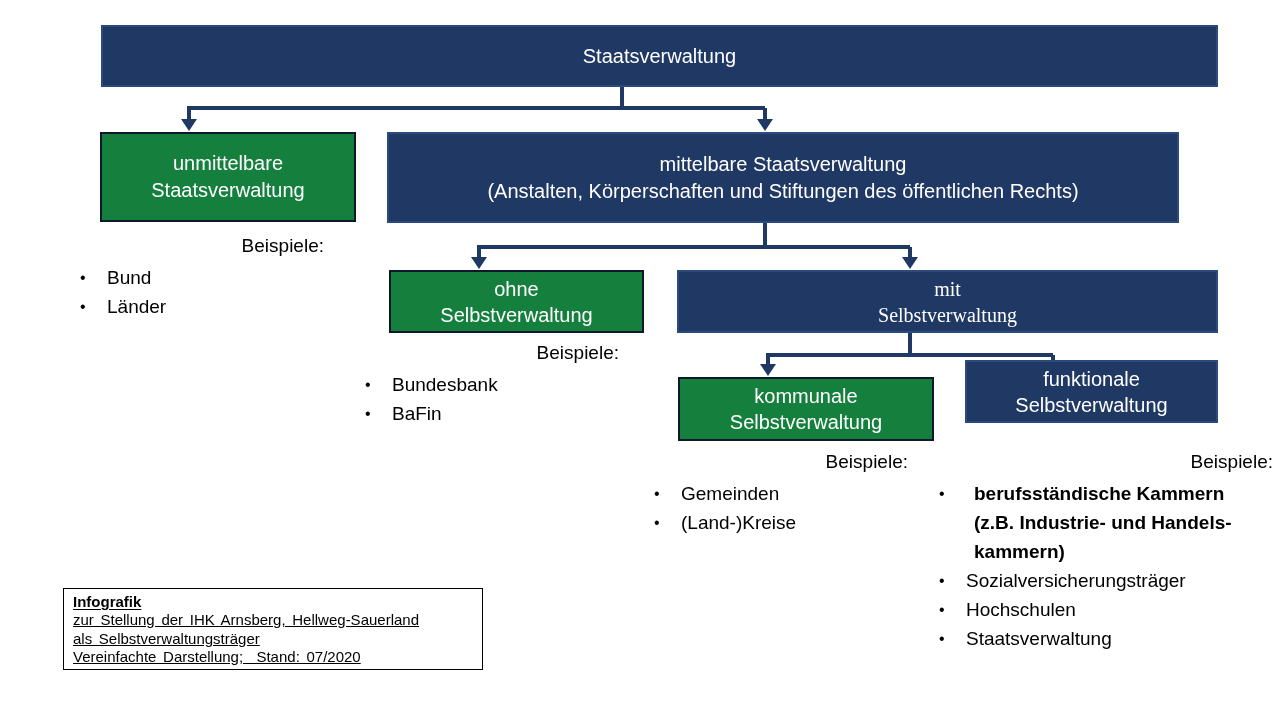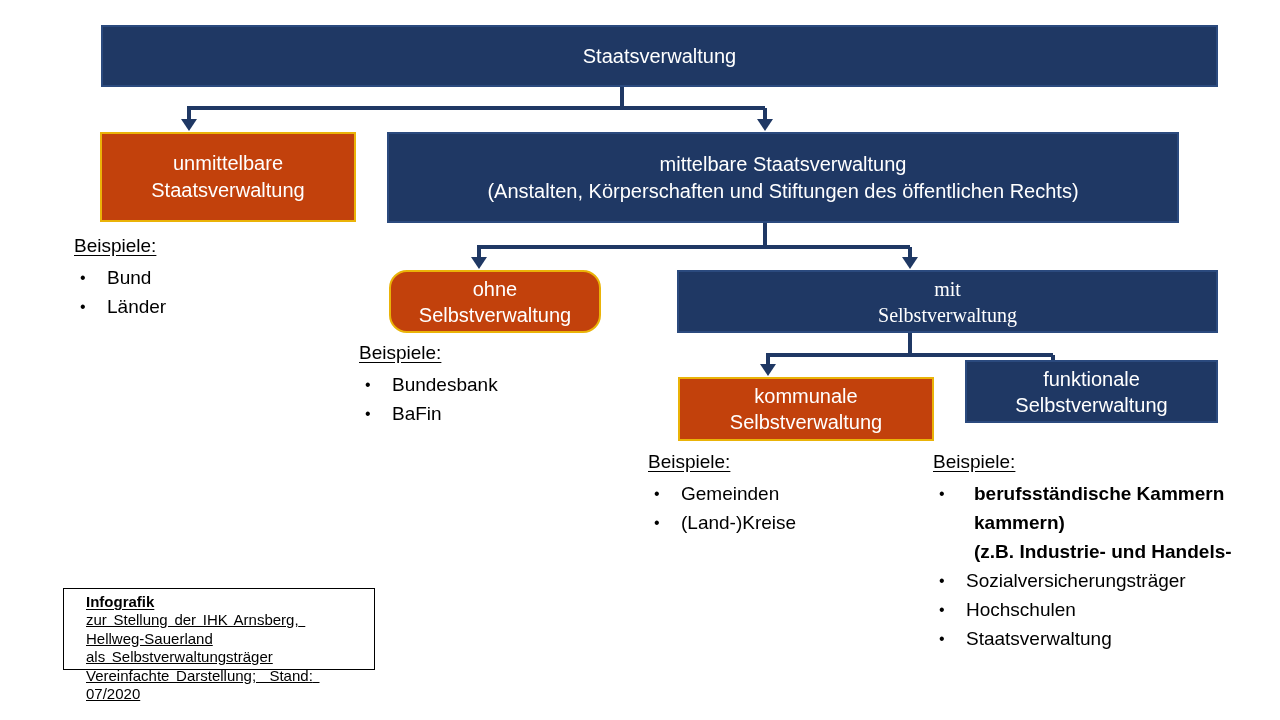--- a/index.html
+++ b/index.html
@@ -27,69 +27,69 @@
     display: flex;
     flex-direction: column;
     align-items: center;
     justify-content: center;
     color: #ffffff;
     text-align: center;
     font-size: 20px;
     margin-left: 37px;
   }
   .node-dark   { background: #1F3864; border: 2px solid #2B4A7E; }
-  .node-medium { background: #c2410c; border: 2px solid #eab308; }
+  .node-medium { background: #15803d; border: 2px solid #0f172a; }
   .node .line { line-height: 27px; white-space: nowrap; }
   .node-short .line { line-height: 26px; }
 
   .root-box        { left: 64px;  top: 25px;  width: 1117px; height: 62px; }
   .unmittelbare-box{ left: 63px;  top: 132px; width: 256px;  height: 90px; }
   .mittelbare-box  { left: 350px; top: 132px; width: 792px;  height: 91px; }
-  .ohne-box        { left: 352px; top: 270px; width: 212px;  height: 63px; border-radius: 18px; }
+  .ohne-box        { left: 352px; top: 270px; width: 255px;  height: 63px; }
   .mit-box         { left: 640px; top: 270px; width: 541px;  height: 63px; font-family: Liberation Serif, serif; }
   .kommunale-box   { left: 641px; top: 377px; width: 256px;  height: 64px; }
   .funktionale-box { left: 928px; top: 360px; width: 253px;  height: 63px; }
 
   .example-list {
     position: absolute;
     color: #000000;
     font-size: 19px;
   }
   .examples-unmittelbare { left: 74px;  top: 233px; width: 250px; }
   .examples-ohne         { left: 359px; top: 340px; width: 260px; }
   .examples-kommunale    { left: 648px; top: 449px; width: 260px; }
   .examples-funktionale  { left: 933px; top: 449px; width: 340px; }
 
   .example-heading {
-    text-decoration: underline;
     text-underline-offset: 3px;
     line-height: 25px;
     margin-bottom: 5px;
+    text-align: right;
   }
   .example-item {
     display: flex;
     line-height: 29px;
   }
   .bullet {
     flex: 0 0 33px;
     padding-left: 6px;
     box-sizing: border-box;
     font-size: 16px;
   }
   .item-text { flex: 1; }
   .bold-item .item-text { font-weight: bold; }
   .bold-item .item-text .line { line-height: 29px; margin-left: 8px; }
 
   .infobox {
     position: absolute;
     left: 63px; top: 588px;
-    width: 312px; height: 82px;
+    width: 420px; height: 82px;
     box-sizing: border-box;
     border: 1px solid #000000;
-    padding: 3px 22px;
+    padding: 3px 9px;
     color: #000000;
     font-size: 15px;
   }
   .infobox-title {
     font-weight: bold;
     text-decoration: underline;
     text-underline-offset: 2px;
     line-height: 19px;
   }
   .infobox-line {
@@ -188,22 +188,22 @@
       <span class="item-text">(Land-)Kreise</span>
     </div>
   </div>
 
   <div class="example-list examples-funktionale">
     <div class="example-heading">Beispiele:</div>
     <div class="example-item bold-item">
       <span class="bullet">•</span>
       <span class="item-text">
         <span class="line" style="display:block">berufsständische Kammern</span>
+        <span class="line" style="display:block">(z.B. Industrie- und Handels-</span>
         <span class="line" style="display:block">kammern)</span>
-        <span class="line" style="display:block">(z.B. Industrie- und Handels-</span>
       </span>
     </div>
     <div class="example-item">
       <span class="bullet">•</span>
       <span class="item-text">Sozialversicherungsträger</span>
     </div>
     <div class="example-item">
       <span class="bullet">•</span>
       <span class="item-text">Hochschulen</span>
     </div>

